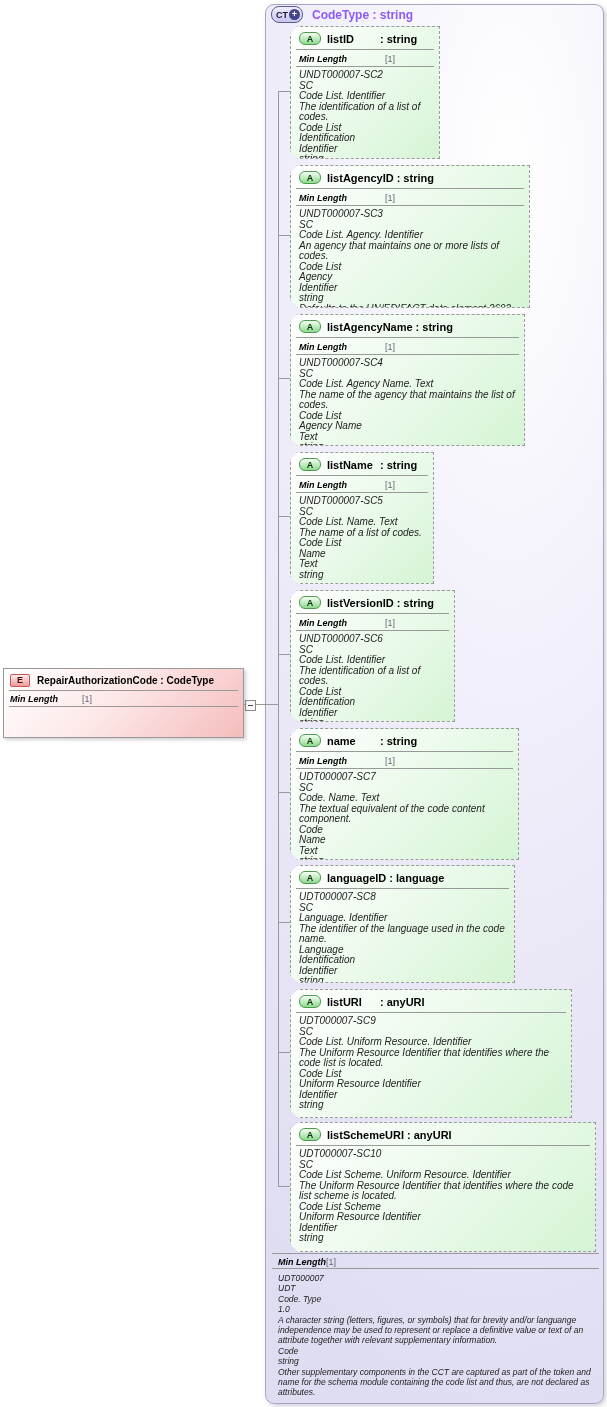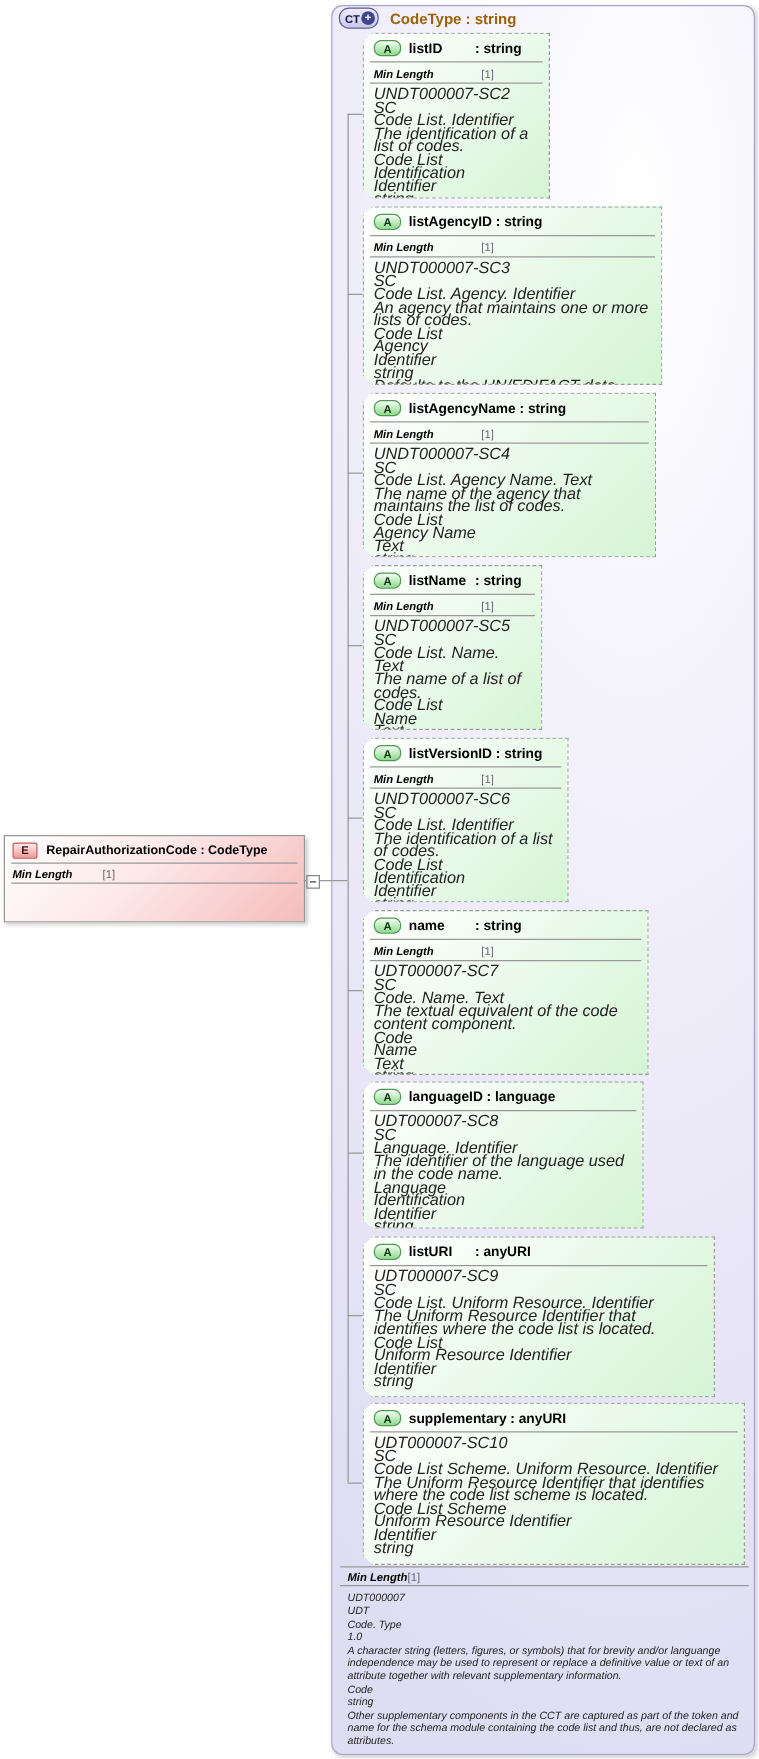--- a/index.html
+++ b/index.html
@@ -19,21 +19,21 @@
     display:inline-flex;align-items:center;gap:1px;height:15px;padding:0 2px 0 4px;
     border:1px solid #5c5c94;border-radius:8px;
     background:linear-gradient(#efedfc,#c9c6ec);
     font-size:9px;font-weight:bold;color:#16163f;
   }
   .plus-circle{
     display:inline-block;width:11px;height:11px;border-radius:50%;
     background:#44448c;color:#fff;font-size:9px;line-height:11px;
     text-align:center;font-weight:bold;
   }
-  .ct-title-text{margin-left:9px;font-size:12px;font-weight:bold;color:#a16207;}
+  .ct-title-text{margin-left:9px;font-size:12px;font-weight:bold;color:#8b5cf6;}
   
   .attr{
     position:absolute;overflow:hidden;
     border:1px dashed #9a9a9a;
     background:linear-gradient(135deg,#ffffff 0%,#effbef 40%,#d5f4d5 100%);
     clip-path:polygon(8px 0,100% 0,100% 100%,8px 100%,0 calc(100% - 8px),0 8px);
   }
   .attr-header{display:flex;align-items:center;padding:4px 6px 3px 8px;height:15px;}
   .a-icon{
     display:inline-flex;justify-content:center;align-items:center;
@@ -41,21 +41,21 @@
     background:linear-gradient(#f4fff4,#8fd98f);
     font-size:9px;font-weight:bold;color:#103310;margin-right:6px;flex:0 0 auto;
   }
   .attr-name{display:inline-block;min-width:50px;font-size:11px;font-weight:bold;color:#000;white-space:nowrap;margin-right:3px;}
   .attr-type{font-size:11px;font-weight:bold;color:#000;white-space:nowrap;}
   .sep{border-top:1px solid #999;margin:0 5px;height:0;}
   .facet-row{display:flex;align-items:center;padding:3px 8px 2px 8px;height:11px;font-size:9px;}
   .facet-label{font-style:italic;font-weight:bold;color:#000;min-width:86px;}
   .facet-value{color:#667;}
   .attr-doc{
-    padding:3px 8px 2px 8px;font-size:13px;font-style:italic;color:#222;
+    padding:3px 8px 2px 8px;font-size:10px;font-style:italic;color:#222;
     line-height:10.5px;white-space:pre-line;
   }
   
   .element-box{
     position:absolute;left:3px;top:668px;width:239px;height:68px;overflow:hidden;
     border:1px solid #999;
     background:linear-gradient(135deg,#ffffff 0%,#fde8e8 45%,#f5bcbc 100%);
     box-shadow:2px 2px 3px rgba(130,120,120,.35);
   }
   .element-header{display:flex;align-items:center;padding:4px 6px 3px 6px;height:14px;}
@@ -293,21 +293,21 @@
 The Uniform Resource Identifier that identifies where the code list is located.
 Code List
 Uniform Resource Identifier
 Identifier
 string</div>
   </div>
 
   <div class="attr" style="left:290px;top:1122px;width:304px;height:128px;">
     <div class="attr-header">
       <span class="a-icon">A</span>
-      <span class="attr-name">supplementary</span>
+      <span class="attr-name">listSchemeURI</span>
       <span class="attr-type">: anyURI</span>
     </div>
     <div class="sep"></div>
     <div class="attr-doc">UDT000007-SC10
 SC
 Code List Scheme. Uniform Resource. Identifier
 The Uniform Resource Identifier that identifies where the code list scheme is located.
 Code List Scheme
 Uniform Resource Identifier
 Identifier

